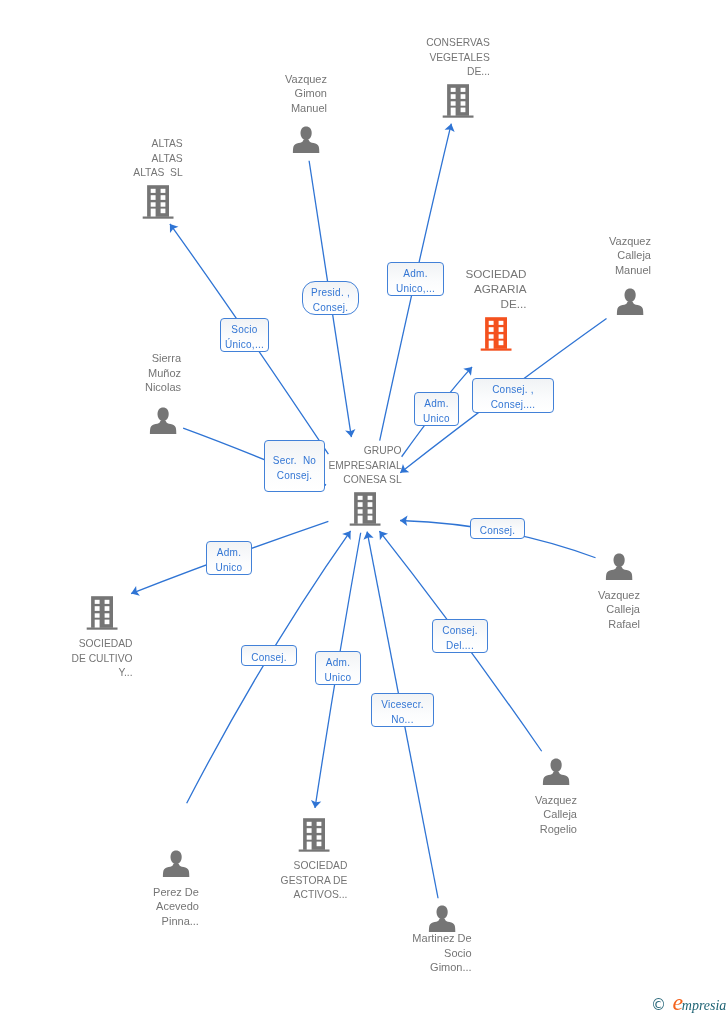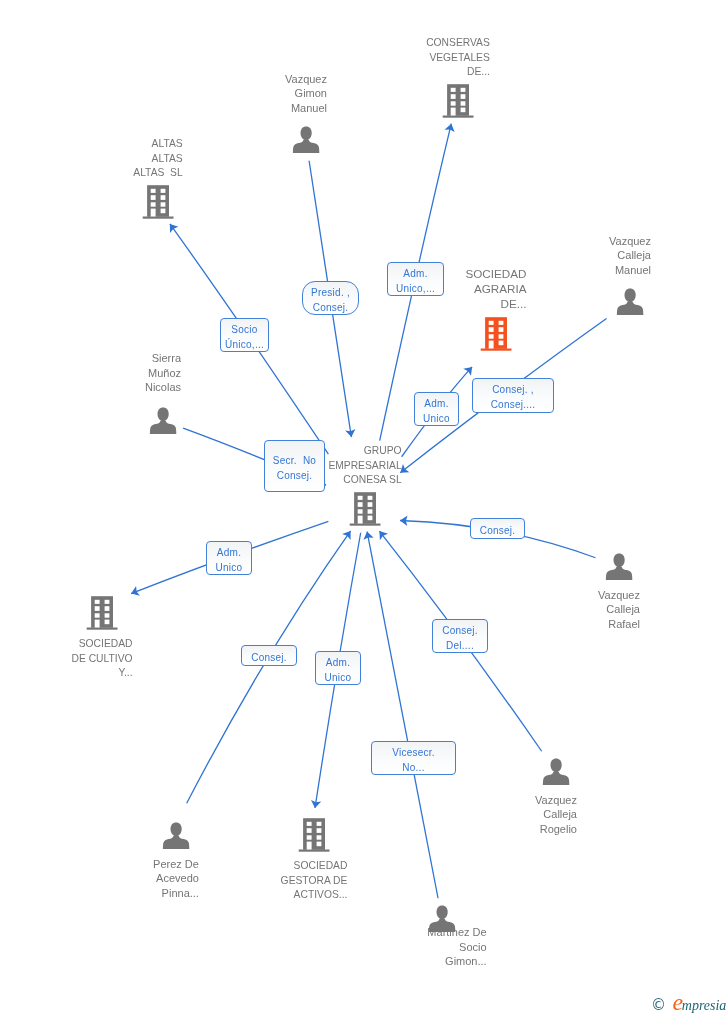--- a/index.html
+++ b/index.html
@@ -158,21 +158,21 @@
         </svg>
         <div class="node-text person" style="top: 34.9px;"><div>Vazquez</div><div>Calleja</div><div>Rafael</div></div>
       </div>
       <div class="node" style="left: 556px; top: 772px; width: 28px; height: 28px;">
         <svg class="node-icon" width="28" height="28" viewBox="0 0 28 28">
           <path fill="#757575" d="M14.1 0.4 C10.6 0.4 8.5 3.1 8.5 6.9 C8.5 10.6 10.6 14.0 14.1 14.0 C17.6 14.0 19.7 10.6 19.7 6.9 C19.7 3.1 17.6 0.4 14.1 0.4 Z"></path>
           <path fill="#757575" d="M14.1 12.9 C11.9 12.9 11.3 13.9 10.9 14.9 C10.5 15.9 9.2 16.4 6.6 17.1 C4.0 17.8 2.1 18.7 1.5 20.4 C1.05 21.7 0.9 24.4 0.9 27.0 L27.3 27.0 C27.3 24.4 27.15 21.7 26.7 20.4 C26.1 18.7 24.2 17.8 21.6 17.1 C19.0 16.4 17.7 15.9 17.3 14.9 C16.9 13.9 16.3 12.9 14.1 12.9 Z"></path>
         </svg>
         <div class="node-text person" style="top: 34.9px;"><div>Vazquez</div><div>Calleja</div><div>Rogelio</div></div>
       </div>
-      <div class="node" style="left: 176px; top: 836px; width: 28px; height: 28px;">
+      <div class="node" style="left: 176px; top: 864px; width: 28px; height: 28px;">
         <svg class="node-icon" width="28" height="28" viewBox="0 0 28 28">
           <path fill="#757575" d="M14.1 0.4 C10.6 0.4 8.5 3.1 8.5 6.9 C8.5 10.6 10.6 14.0 14.1 14.0 C17.6 14.0 19.7 10.6 19.7 6.9 C19.7 3.1 17.6 0.4 14.1 0.4 Z"></path>
           <path fill="#757575" d="M14.1 12.9 C11.9 12.9 11.3 13.9 10.9 14.9 C10.5 15.9 9.2 16.4 6.6 17.1 C4.0 17.8 2.1 18.7 1.5 20.4 C1.05 21.7 0.9 24.4 0.9 27.0 L27.3 27.0 C27.3 24.4 27.15 21.7 26.7 20.4 C26.1 18.7 24.2 17.8 21.6 17.1 C19.0 16.4 17.7 15.9 17.3 14.9 C16.9 13.9 16.3 12.9 14.1 12.9 Z"></path>
         </svg>
         <div class="node-text person" style="top: 34.9px;"><div>Perez De</div><div>Acevedo</div><div>Pinna...</div></div>
       </div>
       <div class="node" style="left: 314px; top: 835px; width: 32px; height: 34px;">
         <svg class="node-icon" width="32" height="34" viewBox="0 0 32 34">
           <path fill="#757575" d="M5.1 0.2 H27.0 V31.8 H5.1 Z"></path>
           <rect x="0.7" y="31.5" width="30.8" height="2.2" fill="#757575"></rect>
@@ -185,34 +185,34 @@
           <rect x="8.7" y="23.6" width="4.9" height="7.9" fill="#fff"></rect>
           <rect x="18.6" y="23.6" width="4.8" height="4.6" fill="#fff"></rect>
         </svg>
         <div class="node-text" style="top: 41.2px;"><div>SOCIEDAD</div><div>GESTORA DE</div><div>ACTIVOS...</div></div>
       </div>
       <div class="node" style="left: 442px; top: 919px; width: 28px; height: 28px;">
         <svg class="node-icon" width="28" height="28" viewBox="0 0 28 28">
           <path fill="#757575" d="M14.1 0.4 C10.6 0.4 8.5 3.1 8.5 6.9 C8.5 10.6 10.6 14.0 14.1 14.0 C17.6 14.0 19.7 10.6 19.7 6.9 C19.7 3.1 17.6 0.4 14.1 0.4 Z"></path>
           <path fill="#757575" d="M14.1 12.9 C11.9 12.9 11.3 13.9 10.9 14.9 C10.5 15.9 9.2 16.4 6.6 17.1 C4.0 17.8 2.1 18.7 1.5 20.4 C1.05 21.7 0.9 24.4 0.9 27.0 L27.3 27.0 C27.3 24.4 27.15 21.7 26.7 20.4 C26.1 18.7 24.2 17.8 21.6 17.1 C19.0 16.4 17.7 15.9 17.3 14.9 C16.9 13.9 16.3 12.9 14.1 12.9 Z"></path>
         </svg>
-        <div class="node-text person" style="top: 20px; margin-left: 15px;"><div>Martinez De</div><div>Socio</div><div>Gimon...</div></div>
+        <div class="node-text person" style="top: 26px;"><div>Martinez De</div><div>Socio</div><div>Gimon...</div></div>
       </div>
     </div>
   <div id="labels">
       <div class="elabel" style="left: 220px; top: 318px; width: 49px; height: 34px;"><div>Socio</div><div>Único,...</div></div>
       <div class="elabel" style="left: 302px; top: 281px; width: 57px; height: 34px; border-radius: 13px;"><div>Presid. ,</div><div>Consej.</div></div>
       <div class="elabel" style="left: 387px; top: 262px; width: 57px; height: 34px;"><div>Adm.</div><div>Unico,...</div></div>
       <div class="elabel" style="left: 414px; top: 392px; width: 45px; height: 34px;"><div>Adm.</div><div>Unico</div></div>
       <div class="elabel" style="left: 472px; top: 378px; width: 82px; height: 35px;"><div>Consej. ,</div><div>Consej....</div></div>
       <div class="elabel" style="left: 224px; top: 440px; width: 61px; height: 52px; margin-left: 40px;"><div>Secr.  No</div><div>Consej.</div></div>
       <div class="elabel" style="left: 470px; top: 518px; width: 55px; height: 21px;"><div>Consej.</div></div>
       <div class="elabel" style="left: 206px; top: 541px; width: 46px; height: 34px;"><div>Adm.</div><div>Unico</div></div>
       <div class="elabel" style="left: 241px; top: 645px; width: 56px; height: 21px;"><div>Consej.</div></div>
       <div class="elabel" style="left: 315px; top: 651px; width: 46px; height: 34px;"><div>Adm.</div><div>Unico</div></div>
       <div class="elabel" style="left: 432px; top: 619px; width: 56px; height: 34px;"><div>Consej.</div><div>Del....</div></div>
-      <div class="elabel" style="left: 371px; top: 693px; width: 85px; height: 34px; margin-top: 48px;"><div>Vicesecr.</div><div>No...</div></div>
+      <div class="elabel" style="left: 371px; top: 693px; width: 63px; height: 34px;"><div>Vicesecr.</div><div>No...</div></div>
     </div>
   <div class="wm">
     <span class="wm-c">©</span>
     <span class="wm-brand"><span class="e">e</span><span>mpresia</span></span>
   </div>
 </div>
 
 </body></html>

